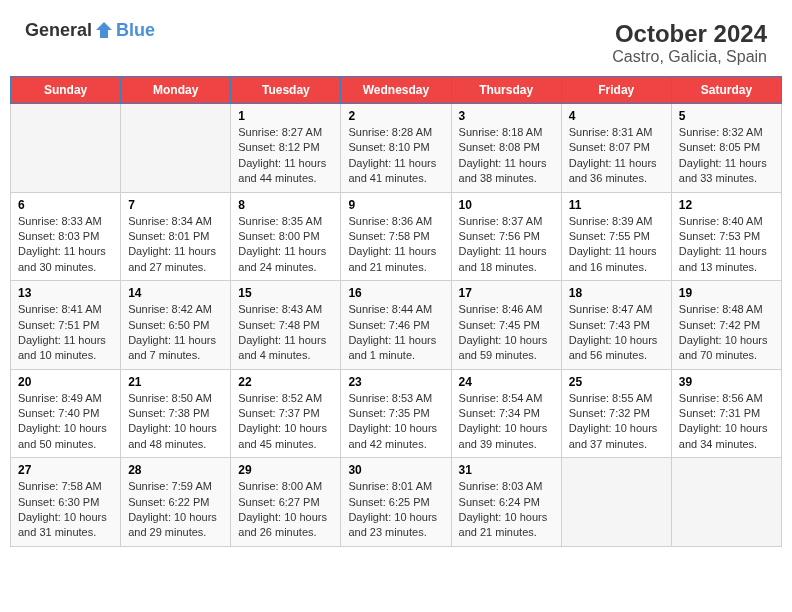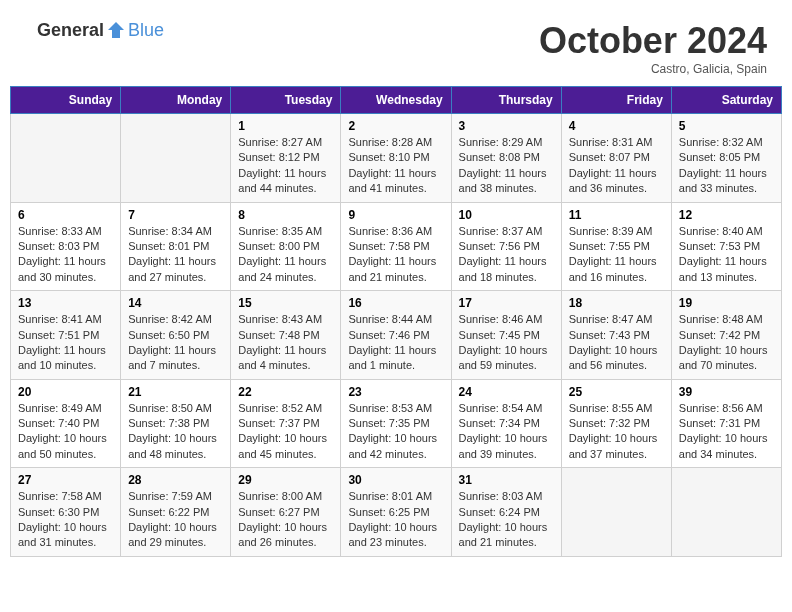--- a/index.html
+++ b/index.html
@@ -12,62 +12,61 @@
     }
     .header {
       display: flex;
       justify-content: space-between;
       align-items: flex-start;
       padding: 10px 15px 5px 15px;
     }
     .logo {
       display: flex;
       align-items: flex-start;
-      margin-left: 12px;
     }
     .logo-text-general {
       font-size: 18px;
       font-weight: bold;
       color: #333;
     }
     .logo-text-blue {
       font-size: 18px;
-      font-weight: normal;
+      font-weight: bold;
       color: #4a90d9;
     }
     .logo-icon {
       width: 20px;
       height: 20px;
       margin-left: 2px;
       margin-right: 2px;
     }
     .title-block {
       text-align: right;
     }
     .month-title {
-      font-size: 36px;
+      font-size: 24px;
       font-weight: bold;
       color: #333;
       text-align: right;
     }
     .location-title {
-      font-size: 12px;
+      font-size: 16px;
       color: #555;
     }
     .calendar {
       width: 100%;
       border-collapse: collapse;
       margin-top: 5px;
       font-size: 11px;
     }
     .calendar thead th {
-      background-color: #4c1d95;
+      background-color: #ef4444;
       color: #fff;
       font-weight: bold;
-      text-align: right;
+      text-align: center;
       padding: 6px 8px;
       border: 1px solid #3a7fc1;
       font-size: 12px;
     }
     .calendar tbody td {
       vertical-align: top;
       border: 1px solid #d0d0d0;
       padding: 5px 7px;
       width: calc(100% / 7);
       min-height: 80px;
@@ -138,21 +137,21 @@
           <span class="day-number">2</span>
           <div class="day-info">
             <div>Sunrise: 8:28 AM</div>
             <div>Sunset: 8:10 PM</div>
             <div>Daylight: 11 hours and 41 minutes.</div>
           </div>
         </td>
         <td>
           <span class="day-number">3</span>
           <div class="day-info">
-            <div>Sunrise: 8:29 AM</div>
+            <div>Sunrise: 8:18 AM</div>
             <div>Sunset: 8:08 PM</div>
             <div>Daylight: 11 hours and 38 minutes.</div>
           </div>
         </td>
         <td>
           <span class="day-number">4</span>
           <div class="day-info">
             <div>Sunrise: 8:31 AM</div>
             <div>Sunset: 8:07 PM</div>
             <div>Daylight: 11 hours and 36 minutes.</div>

